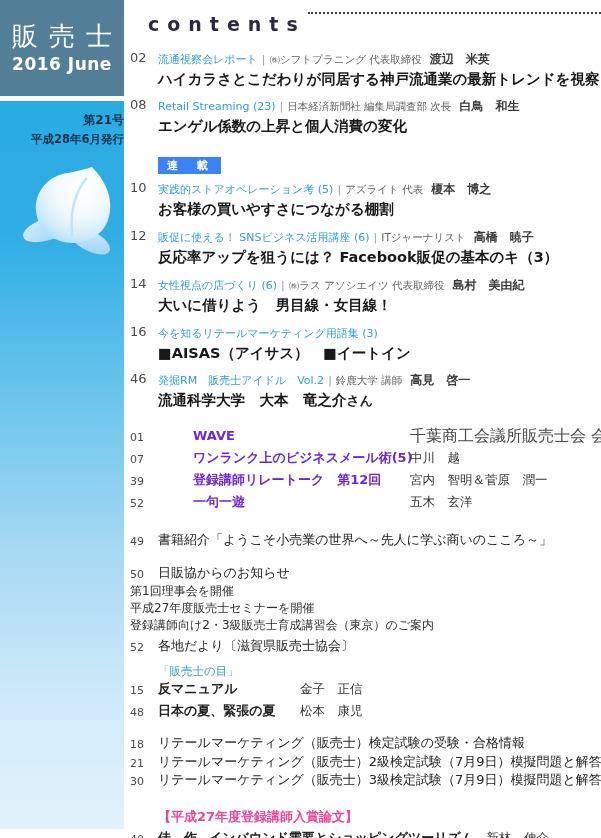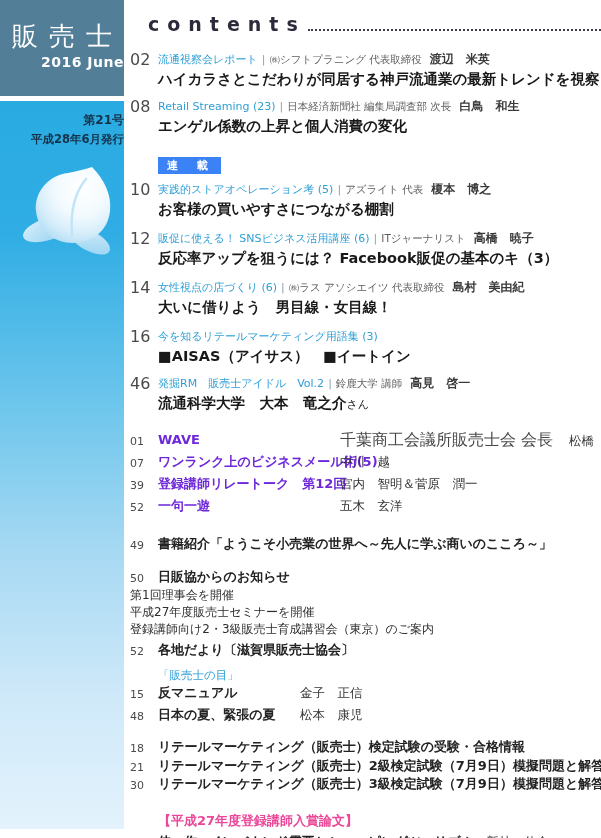--- a/index.html
+++ b/index.html
@@ -7,58 +7,58 @@
   body {
     font-family:"DejaVu Sans","Liberation Sans",sans-serif;
     background:#ffffff; color:#1a1a1a; overflow:hidden; position:relative;
   }
   
   .sidebar { position:absolute; left:0; top:0; width:124px; height:838px; }
   .sb-top {
     height:96px; background:#527e98; color:#ffffff; text-align:center; padding-top:21px;
   }
   .sb-magtitle { font-size:26px; letter-spacing:11px; padding-left:11px; font-weight:normal; line-height:30px; }
-  .sb-month { font-size:14px; font-weight:bold; margin-top:3px; letter-spacing:0.5px;text-align:right; }
+  .sb-month { font-size:17px; font-weight:bold; margin-top:3px; letter-spacing:0.5px; }
   .sb-main {
     margin-top:5px; height:728px; text-align:right;
     background:linear-gradient(180deg,#29abe2 0%,#2fadE4 18%,#6ec6ec 42%,#a7d9f3 62%,#cfe9f9 82%,#e3f2fc 100%);
   }
   .sb-issueno { font-size:12px; font-weight:bold; color:#16324a; padding-top:11px; }
   .sb-issuedate { font-size:11.5px; font-weight:bold; color:#16324a; margin-top:3px; }
   .sb-peach { margin-top:10px; }
   
   .main { position:absolute; left:118px; top:0; width:483px; height:838px; padding:12px 0 0 12px; }
-  .contents-head { display:flex; align-items:flex-end; padding-left:18px; }
+  .contents-head { display:flex; align-items:flex-start; padding-left:18px; }
   .contents-title { font-size:19px; font-weight:bold; color:#2b2b3b; letter-spacing:8px; line-height:24px; }
   .leader { flex:1; border-bottom:2px dotted #3c3c4c; margin-bottom:5px; margin-left:2px; }
   .toc { margin-top:12px; }
   .row { display:flex; margin-bottom:6px; }
-  .num { width:28px; font-size:16px; color:#4a4a4a; padding-top:2px; flex-shrink:0; }
+  .num { width:28px; font-size:13px; color:#4a4a4a; padding-top:2px; flex-shrink:0; }
   .art-body { flex:1; }
   .cat-line { font-size:11px; line-height:15px; white-space:nowrap; }
   .cat { color:#2e9fd6; }
   .sep { color:#8fa3b0; margin:0 4px; }
   .affil { color:#5f5f5f; font-size:10.5px; }
   .auth { color:#3a3a3a; font-size:12px; margin-left:8px;font-weight:bold; }
   .art-title { font-size:14.5px; font-weight:bold; color:#191919; line-height:20px; margin-top:2px; white-space:nowrap; }
-  .suffix { font-size:11px; font-weight:normal; }
+  .suffix { font-size:13px; font-weight:bold; }
   .badge {
     display:inline-block; margin:15px 0 4px 28px; background:#3b82f6; color:#ffffff;
     font-size:11px; font-weight:bold; padding:1px 9px; letter-spacing:4px; line-height:15px;
   }
   
   .collist { margin-top:15px; }
-  .li-row { display:flex; line-height:20px; }
+  .li-row { display:flex; line-height:20px;gap:35px; }
   .li-num { width:28px; font-size:11px; color:#4a4a4a; padding-top:2px; flex-shrink:0; }
   .li-title { width:182px; font-size:13px; font-weight:bold; color:#6d28d9; flex-shrink:0; white-space:nowrap; }
   .li-affil { font-size:16px; color:#474747; margin-right:16px; }
   .li-auth { font-size:12.5px; color:#333333; white-space:nowrap; }
   .gap17 { height:17px; } .gap14 { height:14px; } .gap12 { height:12px; }
   .b-row { display:flex; line-height:17px; }
-  .b-title { font-size:13px; font-weight:bold; color:#232323; white-space:nowrap; }
+  .b-title { font-size:13px; font-weight:normal; color:#232323; white-space:nowrap; }
   .sub-item { font-size:12px; color:#2d2d2d; line-height:17px; }
   .eye-label { margin-left:28px; font-size:11.5px; color:#2e9fd6; line-height:16px; margin-top:7px; }
   .eye-row { display:flex; line-height:20px; }
   .eye-title { width:142px; font-size:13px; font-weight:bold; color:#232323; flex-shrink:0; }
   .exam-row { display:flex; line-height:16.5px; }
   .prize-head { margin-left:28px; font-size:13px; font-weight:bold; color:#ec4899; margin-top:17px; }
   .prize-row { display:flex; line-height:18px; margin-top:3px; }
   .prize-rank { font-size:13px; font-weight:bold; color:#232323; margin-right:12px; }
   .prize-title { font-size:13px; font-weight:bold; color:#232323; }
   .prize-auth { font-size:12.5px; color:#333333; margin-left:12px; }

